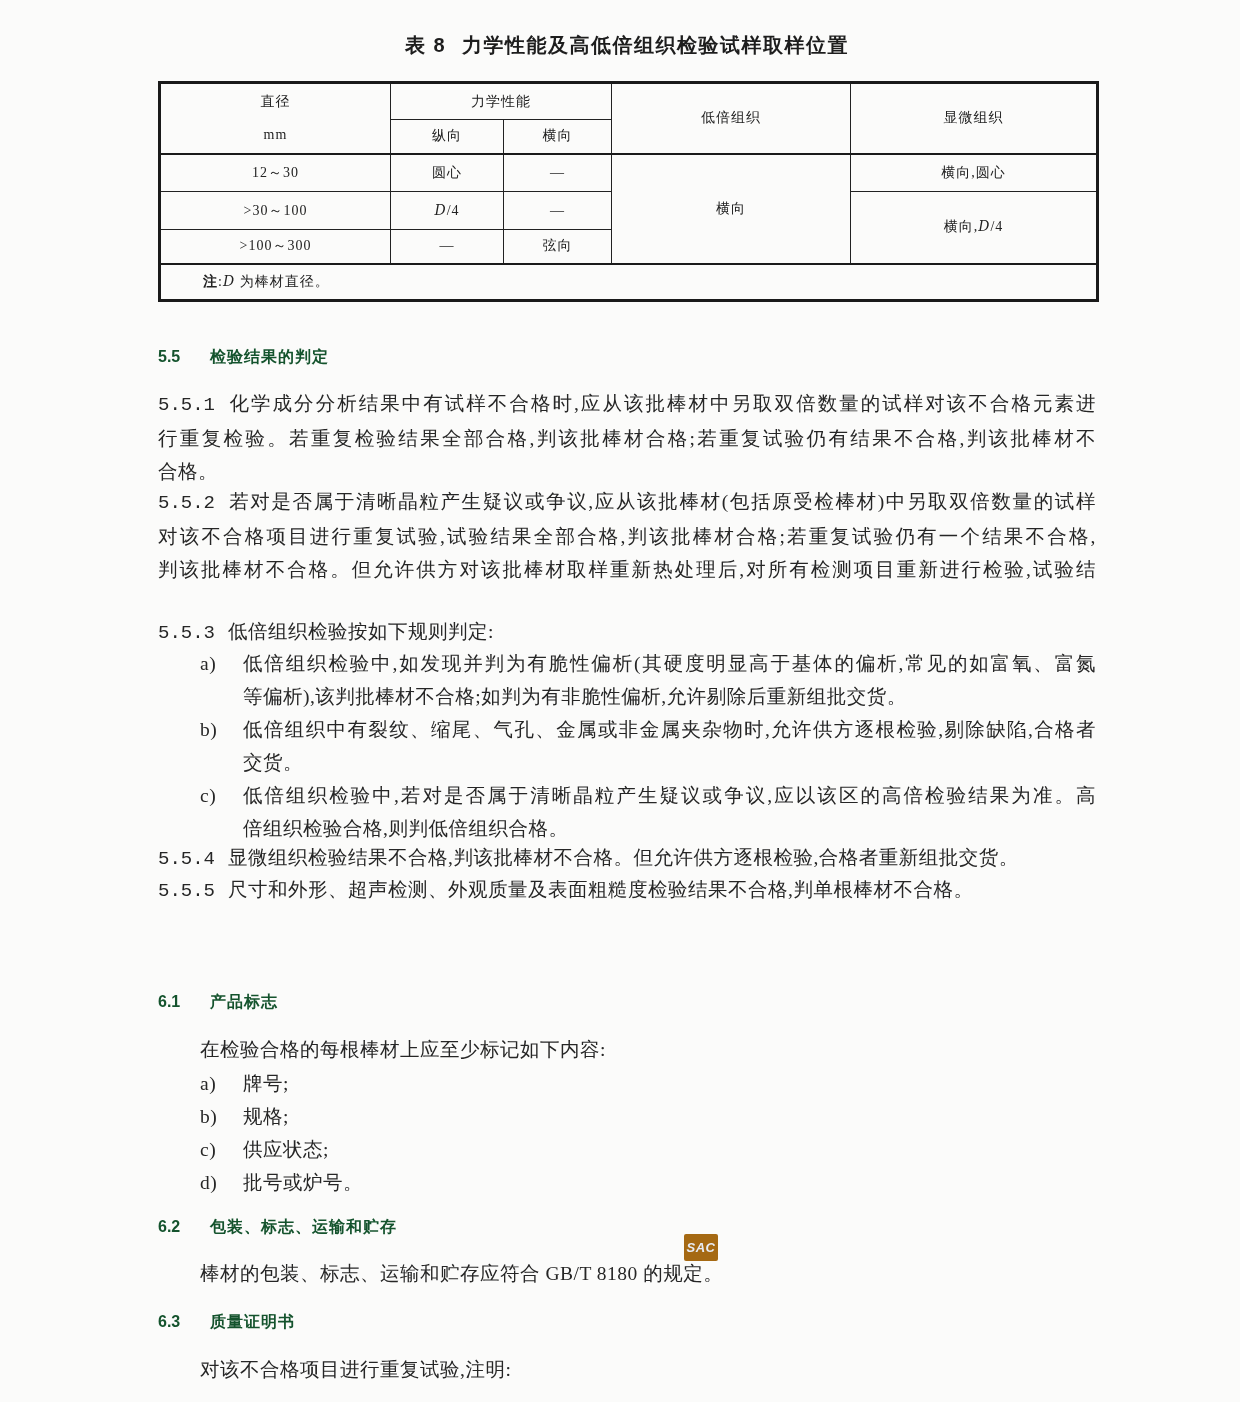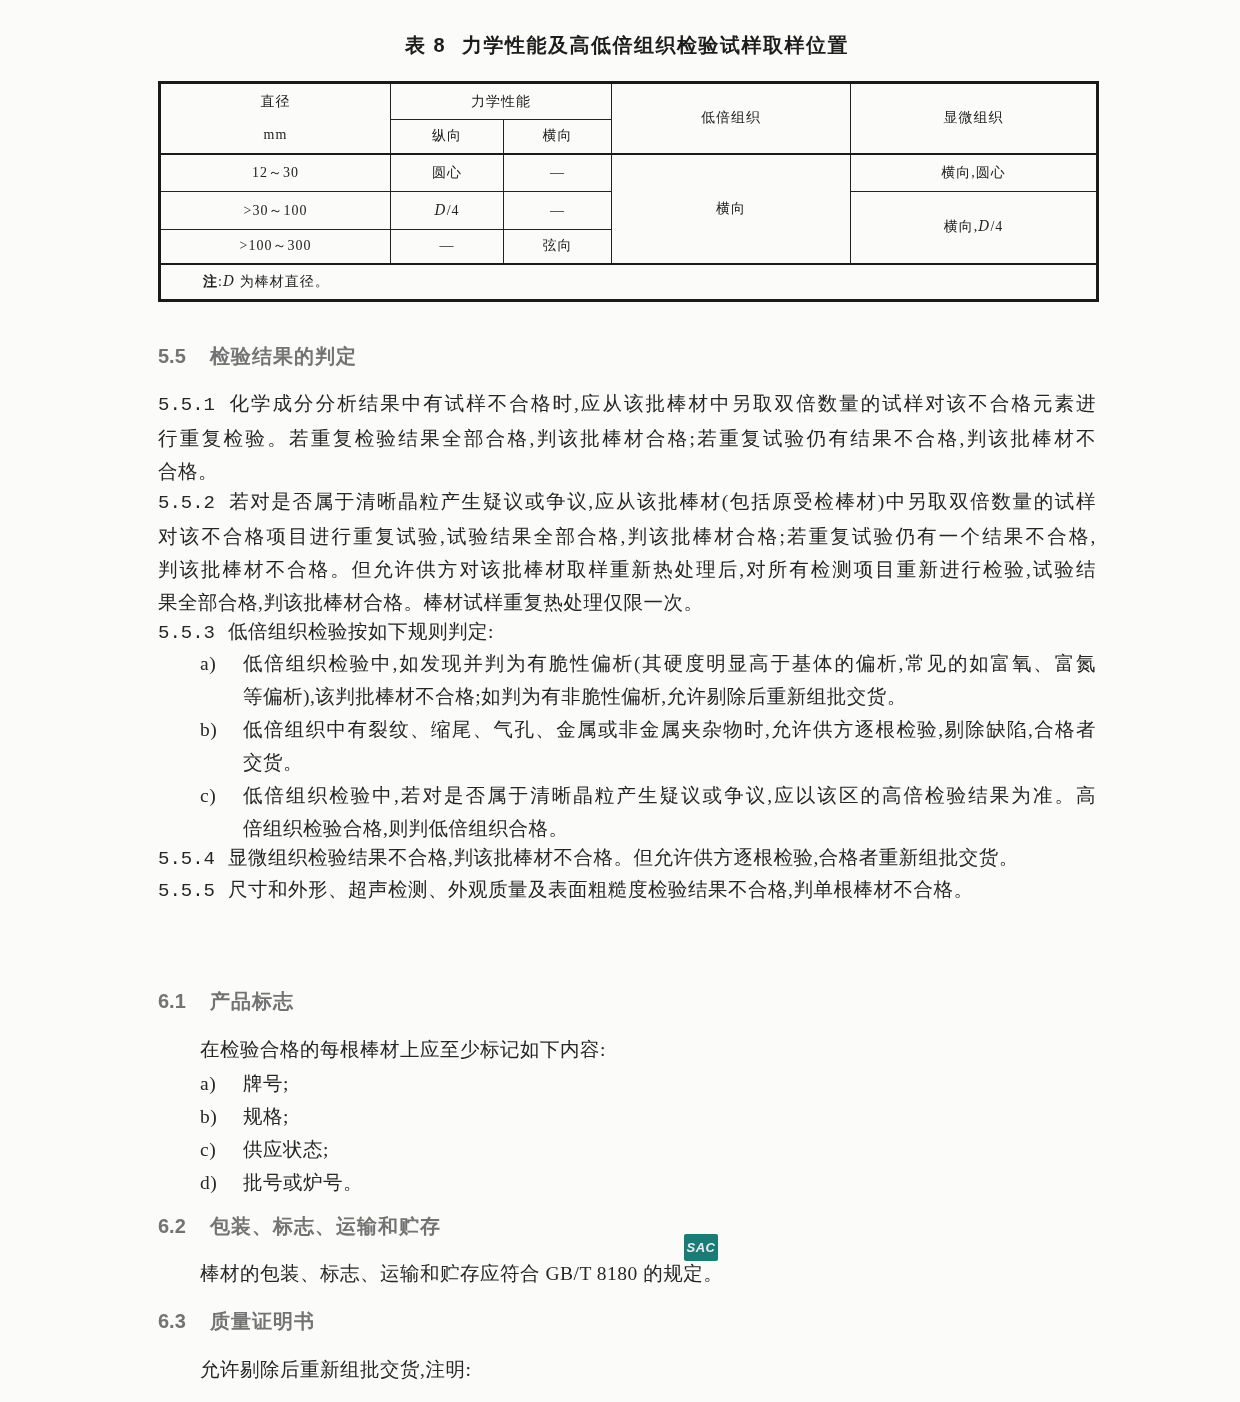--- a/index.html
+++ b/index.html
@@ -40,21 +40,21 @@
   .rh1 { height:37px; } .rh2 { height:34px; } .rh3 { height:38px; }
   .rh4 { height:38px;margin-top:20px; } .rh5 { height:34px; } .rh6 { height:37px; }
   .dia-cell div { line-height:33px; }
   .note-label { font-family:"Liberation Sans","DejaVu Sans",sans-serif; font-weight:bold; }
   .var { font-style:italic; font-family:"DejaVu Serif","Liberation Serif",serif; }
 
   
   .h2 {
     position:absolute; left:158px; width:938px;
     font-family:"Liberation Sans","DejaVu Sans",sans-serif;
-    font-weight:bold; font-size:20px; color:#737373;
+    font-weight:bold; font-size:16px; color:#14532d;
     line-height:33px; letter-spacing:1px; z-index:1;
   }
   .hnum { display:inline-block; width:52px; letter-spacing:0; }
   .hnum.one { width:30px; }
 
   
   .para { position:absolute; left:158px; width:938px; z-index:1; }
   .ln { line-height:33px; font-size:19.5px; letter-spacing:0.5px; }
   .j  { text-align:justify; text-align-last:justify; }
   .pnum {
@@ -63,21 +63,21 @@
     font-size:19px; letter-spacing:0;
   }
   .iln { position:relative; padding-left:85px; }
   .ilabel { position:absolute; left:42px; width:40px; text-align:left; }
   .icont { padding-left:85px; }
   .ind { padding-left:42px; }
 
   
   .watermark {
     position:absolute; left:684px; top:1234px; width:34px; height:27px;
-    background:#0f766e; border-radius:2px; z-index:0;
+    background:#a16207; border-radius:2px; z-index:0;
     display:flex; align-items:center; justify-content:center;
     font-family:"Liberation Sans","DejaVu Sans",sans-serif;
     font-style:italic; font-weight:bold; font-size:13px;
     color:#e8edf7; letter-spacing:0.5px; opacity:0.95;
   }
 </style>
 </head>
 <body>
 
 <div class="page">
@@ -143,21 +143,20 @@
   <div class="para" style="top:387px">
     <div class="ln j"><span class="pnum">5.5.1</span><span>化学成分分析结果中有试样不合格时,应从该批棒材中另取双倍数量的试样对该不合格元素进</span></div>
     <div class="ln j">行重复检验。若重复检验结果全部合格,判该批棒材合格;若重复试验仍有结果不合格,判该批棒材不</div>
     <div class="ln">合格。</div>
   </div>
 
   <div class="para" style="top:485px">
     <div class="ln j"><span class="pnum">5.5.2</span><span>若对是否属于清晰晶粒产生疑议或争议,应从该批棒材(包括原受检棒材)中另取双倍数量的试样</span></div>
     <div class="ln j">对该不合格项目进行重复试验,试验结果全部合格,判该批棒材合格;若重复试验仍有一个结果不合格,</div>
     <div class="ln j">判该批棒材不合格。但允许供方对该批棒材取样重新热处理后,对所有检测项目重新进行检验,试验结</div>
-    <div class="ln">果全部合格,判该批棒材合格。棒材试样重复热处理仅限一次。</div>
   </div>
 
   <div class="para" style="top:615px">
     <div class="ln"><span class="pnum">5.5.3</span><span>低倍组织检验按如下规则判定:</span></div>
   </div>
 
   <div class="para" style="top:647px">
     <div class="ln iln j"><span class="ilabel">a)</span><span>低倍组织检验中,如发现并判为有脆性偏析(其硬度明显高于基体的偏析,常见的如富氧、富氮</span></div>
     <div class="ln icont">等偏析),该判批棒材不合格;如判为有非脆性偏析,允许剔除后重新组批交货。</div>
   </div>
@@ -208,16 +207,16 @@
 
   <div class="para" style="top:1257px">
     <div class="ln ind">棒材的包装、标志、运输和贮存应符合 GB/T 8180 的规定。</div>
   </div>
 
   <div class="h2" style="top:1305px">
     <span class="hnum">6.3</span><span>质量证明书</span>
   </div>
 
   <div class="para" style="top:1353px">
-    <div class="ln ind">允许剔除后重新组批交货,注明:</div>
+    <div class="ln ind">对该不合格项目进行重复试验,注明:</div>
   </div>
 
 </div>
 
 </body></html>

